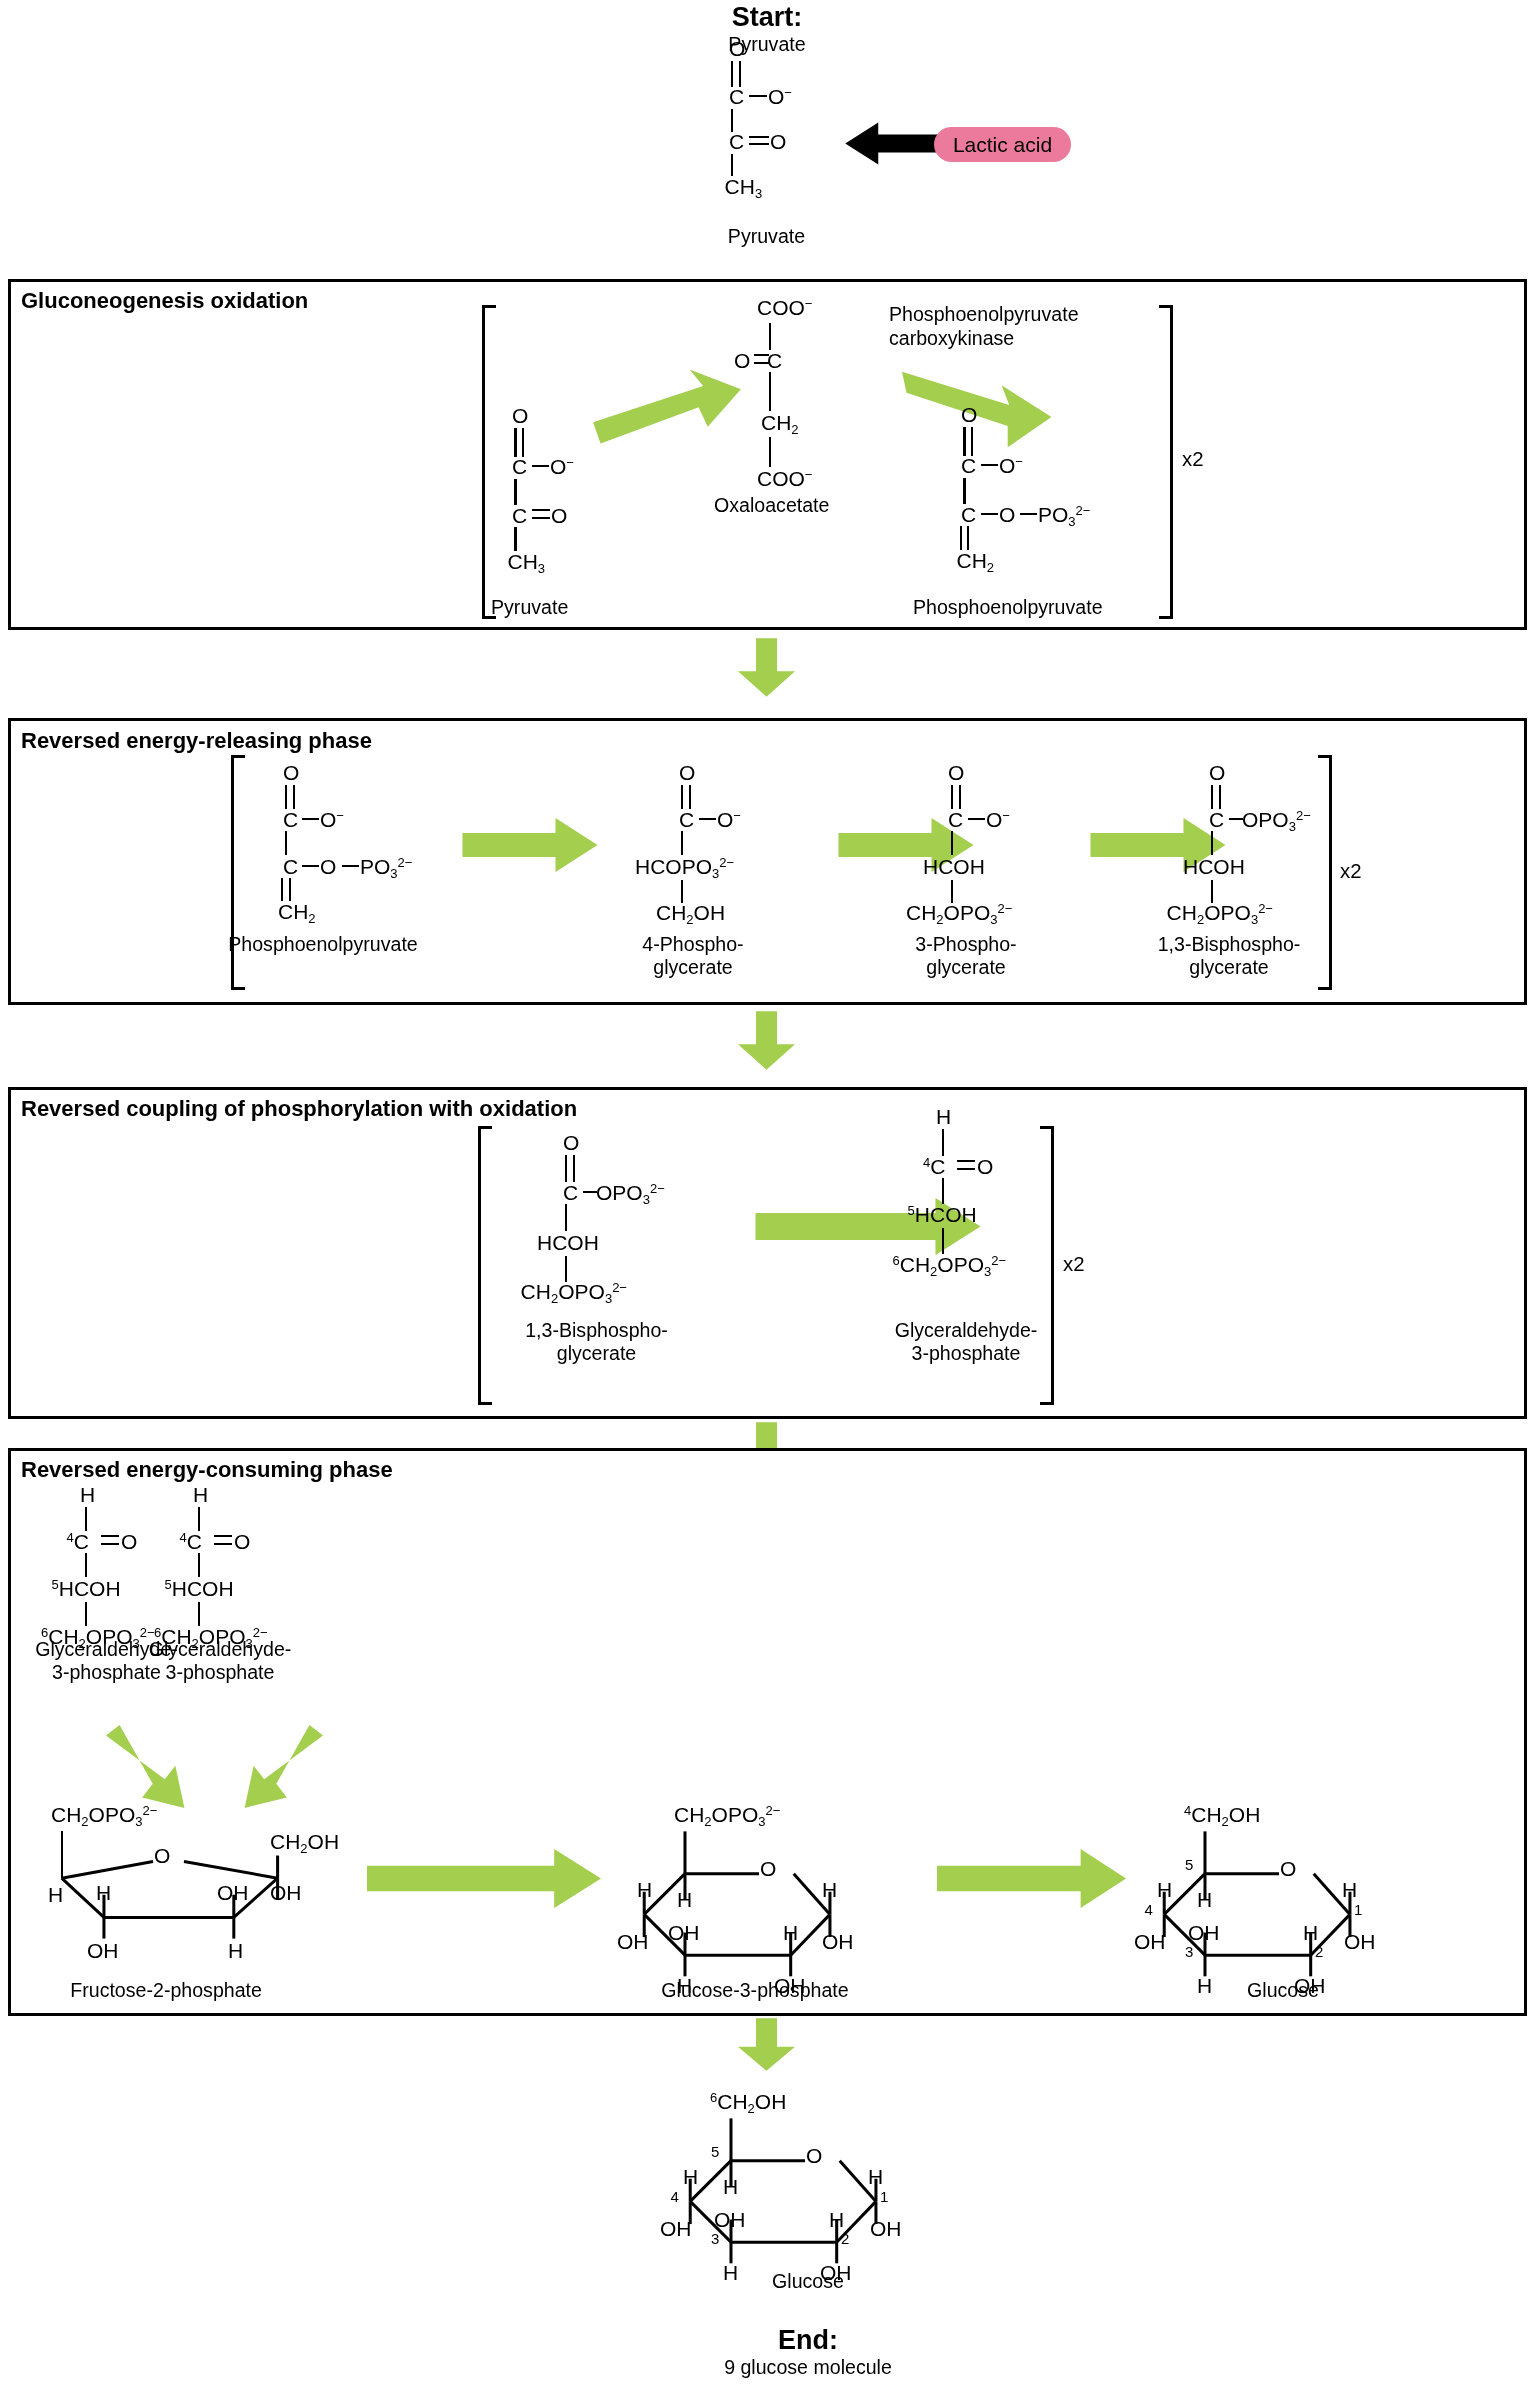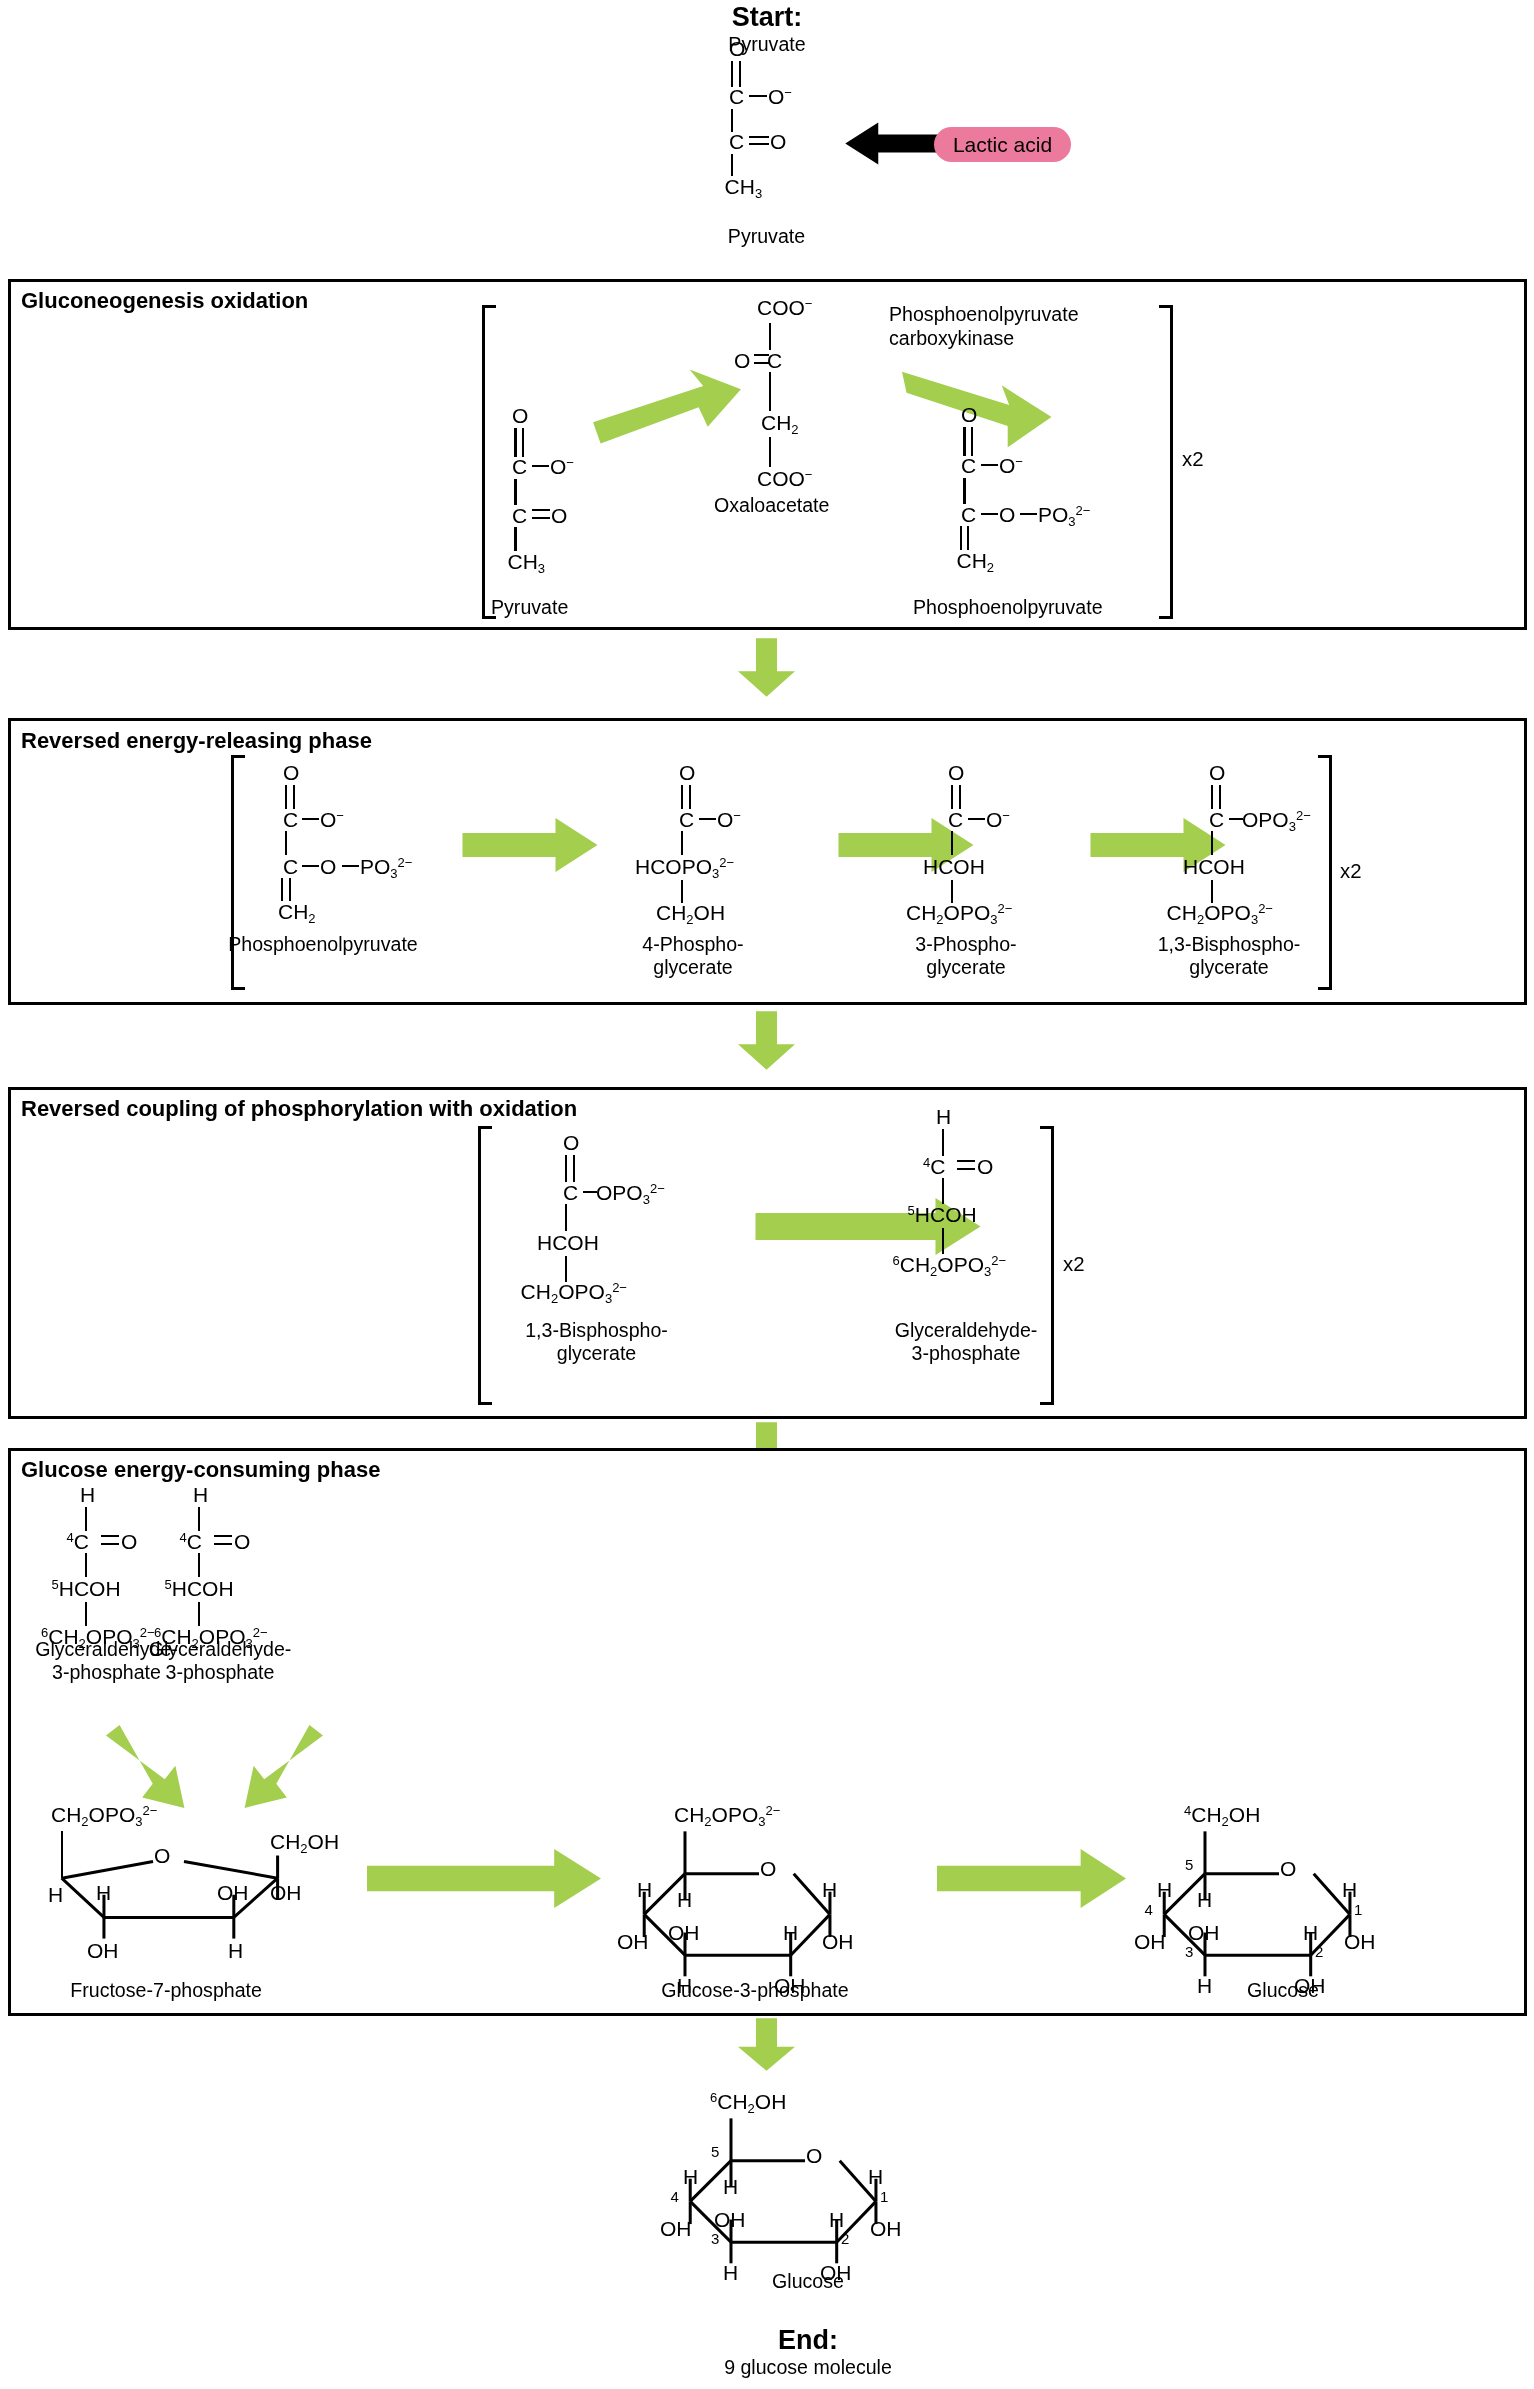--- a/index.html
+++ b/index.html
@@ -287,21 +287,21 @@
   <div>3-phosphate</div>
 </div>
 
 <div class="arr-r" style="left:738px;top:1422px;">
   <svg width="57" height="53" viewBox="0 0 76 70">
     <polygon points="24,0 52,0 52,38 76,38 38,70 0,38 24,38" fill="#a3ce4e"></polygon>
   </svg>
 </div>
 
 <div class="box" style="left:7.5px;top:1448px;width:1519px;height:568px;"></div>
-<div class="boxttl" style="left:21px;top:1457px;">Glucose energy-consuming phase</div>
+<div class="boxttl" style="left:21px;top:1457px;">Reversed energy-consuming phase</div>
 
 <div class="abs" style="left:47px;top:1484px;width:196px;height:196px;">
   <div class="mol abs" style="left:33px;top:0px;">H</div>
   <div class="vb" style="left:38px;top:22.6px;height:24px;"></div>
   <div class="mol abs" style="left:19.6px;top:47px;"><span class="pre">4</span>C</div>
   <div class="dbl-h" style="left:54px;top:51px;width:18px;"></div>
   <div class="mol abs" style="left:74px;top:47px;">O</div>
   <div class="vb" style="left:38px;top:69px;height:24px;"></div>
   <div class="mol abs" style="left:4.5px;top:94px;"><span class="pre">5</span>HCOH</div>
   <div class="vb" style="left:38px;top:118px;height:24px;"></div>
@@ -362,21 +362,21 @@
     </g>
   </svg>
   <div class="mol abs" style="left:12px;top:80px;">H</div>
   <div class="mol abs" style="left:60px;top:78px;">H</div>
   <div class="mol abs" style="left:51px;top:136px;">OH</div>
   <div class="mol abs" style="left:181px;top:78px;">OH</div>
   <div class="mol abs" style="left:192px;top:136px;">H</div>
   <div class="mol abs" style="left:234px;top:27px;">CH<sub>2</sub>OH</div>
   <div class="mol abs" style="left:234px;top:78px;">OH</div>
 </div>
-<div class="abs lbl ctr" style="left:22.6px;top:1979px;width:287px;">Fructose-7-phosphate</div>
+<div class="abs lbl ctr" style="left:22.6px;top:1979px;width:287px;">Fructose-2-phosphate</div>
 
 <div class="arr-r" style="left:367px;top:1849px;">
   <svg width="234" height="59" viewBox="0 0 310 78">
     <polygon points="0,22 248,22 248,0 310,39 248,78 248,56 0,56" fill="#a3ce4e"></polygon>
   </svg>
 </div>
 
 <div class="abs" style="left:611px;top:1804px;width:302px;height:174px;">
   <div class="mol abs" style="left:63px;top:0px;">CH<sub>2</sub>OPO<sub>3</sub><sup>2−</sup></div>
   <div class="mol abs" style="left:149px;top:54px;">O</div>

